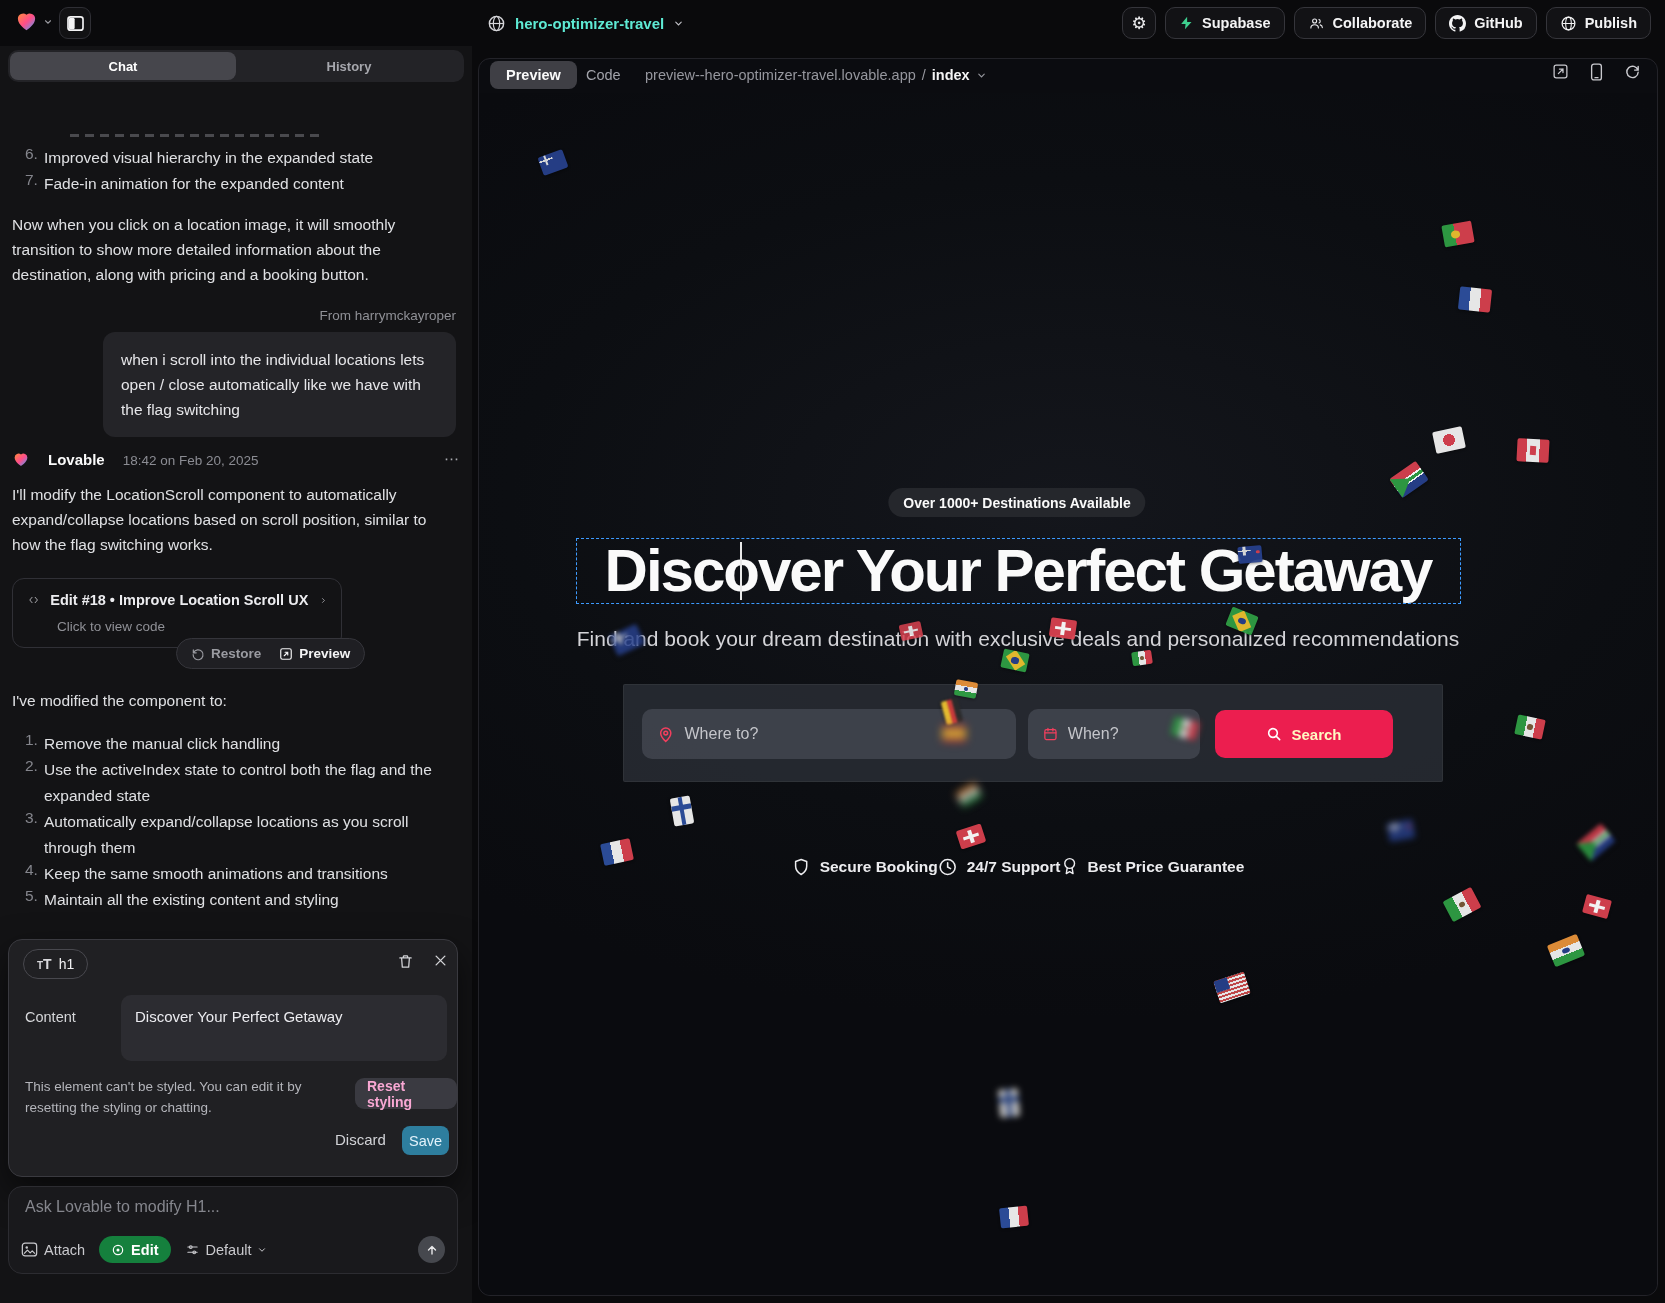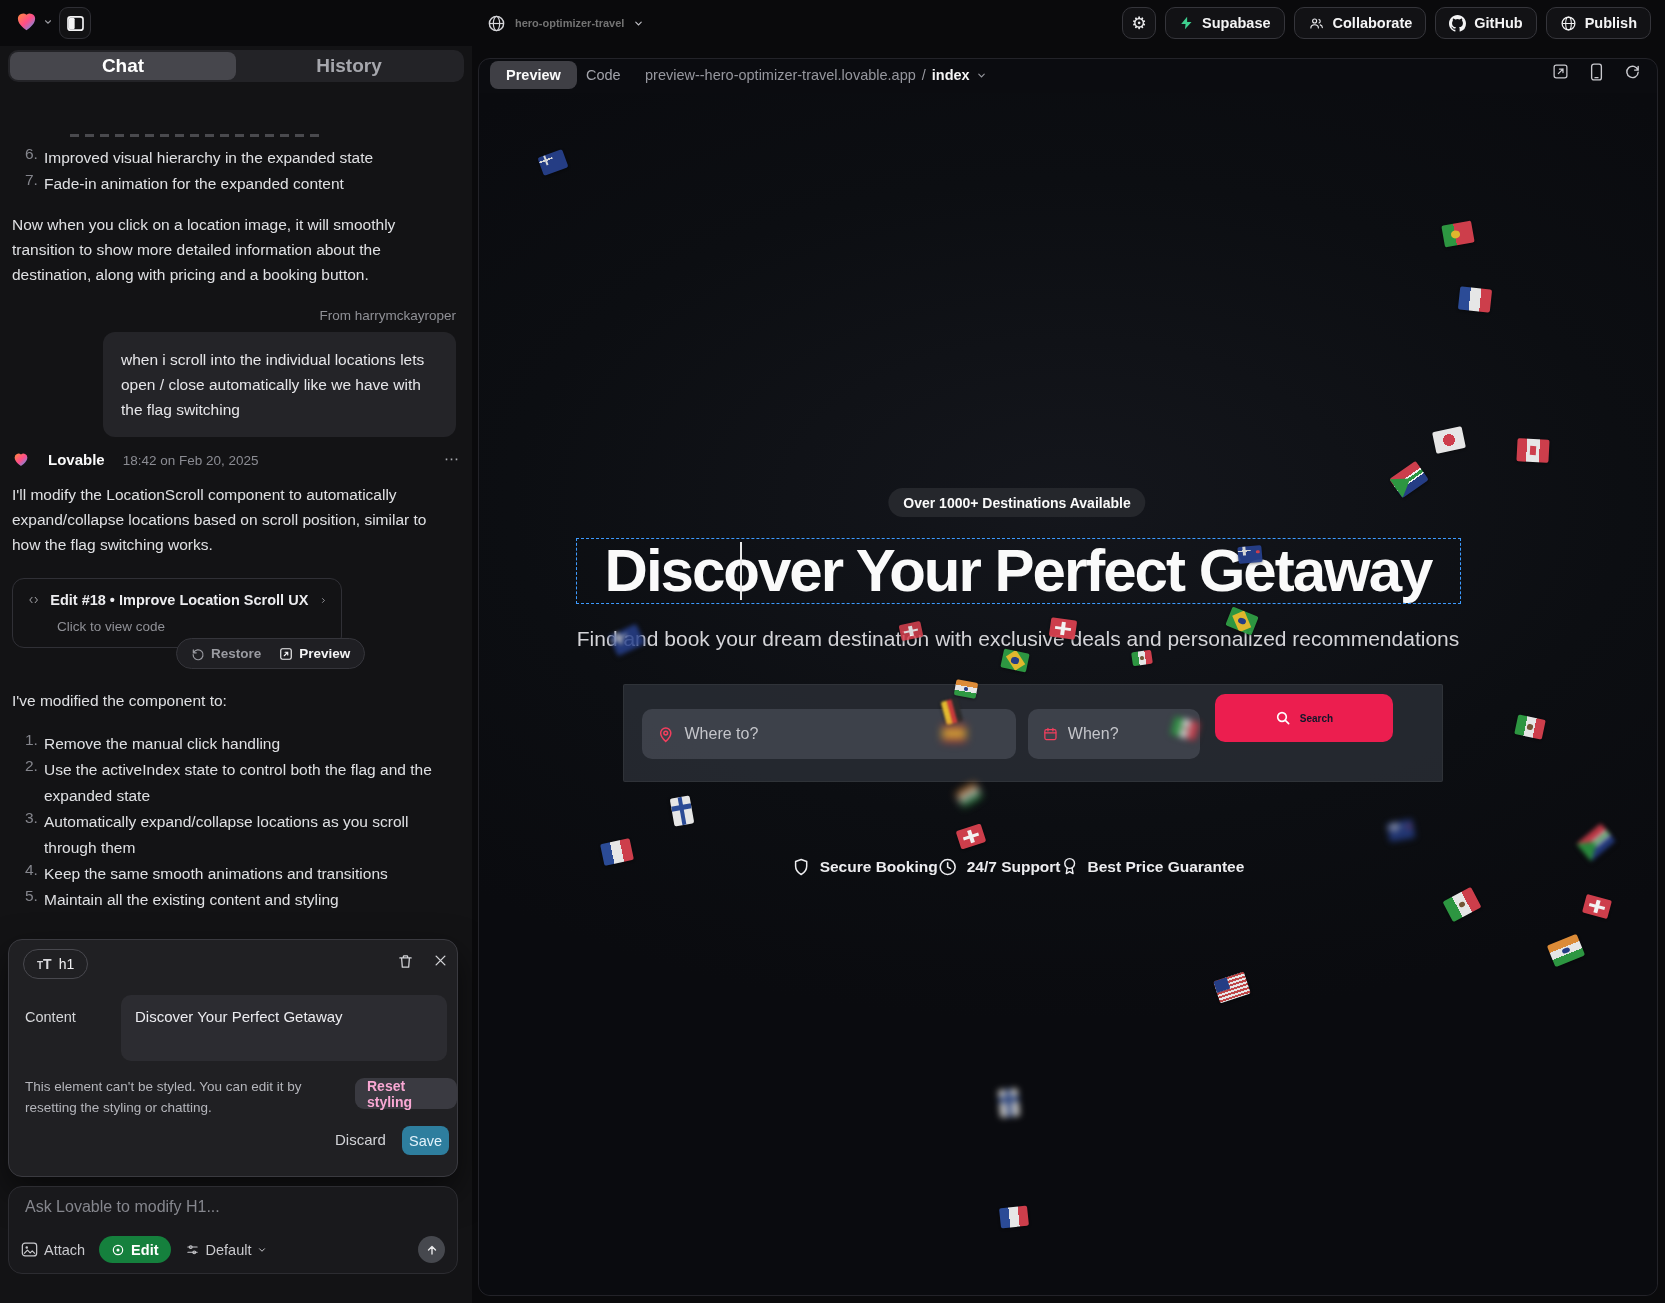--- a/index.html
+++ b/index.html
@@ -5,30 +5,30 @@
   *{margin:0;padding:0;box-sizing:border-box}
   html,body{width:1665px;height:1303px;overflow:hidden}
   body{background:#0a0a0c;font-family:"Liberation Sans",sans-serif;color:#e4e4e7;position:relative}
   svg{display:block}
 
   
   .topbar{position:absolute;left:0;top:0;right:0;height:46px;background:#0a0a0c}
   .logo-wrap{position:absolute;left:14px;top:10px;display:flex;align-items:center;gap:4px}
   .toggle-btn{position:absolute;left:59px;top:7px;width:32px;height:32px;border:1px solid #2f2f35;border-radius:9px;display:flex;align-items:center;justify-content:center;background:#121214}
   .project{position:absolute;left:487px;top:9px;display:flex;align-items:center;gap:9px;height:28px}
-  .project .pname{font-size:11px;font-weight:700;color:#737373}
+  .project .pname{font-size:15px;font-weight:700;color:#5eead4}
   .topbar-right{position:absolute;right:14px;top:7px;display:flex;gap:9px;align-items:center}
   .tb-btn{height:32px;border:1px solid #35353b;background:#121215;border-radius:10px;display:flex;align-items:center;gap:8px;padding:0 13px;font-size:14.5px;font-weight:700;color:#f4f4f5}
   .tb-btn.icon-only{width:34px;padding:0;justify-content:center}
   .gear{font-family:"DejaVu Sans",sans-serif;font-size:17px;color:#ededef;line-height:1}
 
   
   .sidebar{position:absolute;left:0;top:46px;width:472px;bottom:0;background:#131315}
   .tabs{position:absolute;left:8px;right:8px;top:4px;height:32px;background:#232327;border-radius:10px;display:flex;padding:2px}
-  .tab{flex:1;display:flex;align-items:center;justify-content:center;font-size:19px;font-weight:600;color:#a6a7ad;border-radius:8px}
+  .tab{flex:1;display:flex;align-items:center;justify-content:center;font-size:13px;font-weight:600;color:#a6a7ad;border-radius:8px}
   .tab.active{background:#46464c;color:#ffffff}
   .chat{position:absolute;left:0;right:0;top:84px;bottom:0;font-size:15.5px;color:#dfe0e3}
   .sliver{position:absolute;left:70px;top:4px;width:250px;height:3px;opacity:.55;background:repeating-linear-gradient(90deg,#76767c 0 9px,transparent 9px 15px)}
   .numli{position:absolute;left:0;width:455px}
   .numli .n{position:absolute;left:25px;color:#85868d}
   .numli .t{position:absolute;left:44px;width:400px;line-height:26px}
   .para{position:absolute;left:12px;width:444px;line-height:25px}
   .from{position:absolute;right:16px;font-size:13.5px;color:#8f9096}
   .bubble{position:absolute;left:103px;width:353px;background:#242428;border-radius:12px;padding:15px 18px;line-height:25px;color:#e6e6e9}
   .lov-row{position:absolute;left:12px;right:12px;display:flex;align-items:flex-end;gap:18px}
@@ -85,21 +85,21 @@
   .selection{position:absolute;left:97px;top:445px;width:885px;height:66px;border:1px dashed #3d9bff}
   .hero-title{position:absolute;left:539px;top:445px;transform:translateX(-50%);font-size:60px;line-height:66px;font-weight:800;letter-spacing:-2px;color:#fafafa;white-space:nowrap}
   .caret{position:absolute;left:261px;top:449px;width:2px;height:58px;background:#e8e8e8}
   .hero-sub{position:absolute;left:539px;top:534px;transform:translateX(-50%);font-size:21px;color:#d4d4d8;white-space:nowrap}
   .search-card{position:absolute;left:144px;top:591px;width:820px;height:98px;background:rgba(43,47,55,.78);border:1px solid rgba(255,255,255,.05);border-radius:2px}
   .field{position:absolute;top:24px;height:50px;background:rgba(70,75,84,.72);border-radius:10px;display:flex;align-items:center;gap:10px;padding:0 15px}
   .field input{background:transparent;border:none;outline:none;font-size:16px;color:#e6e6e9;font-family:"Liberation Sans",sans-serif;width:100%}
   .field input::placeholder{color:#c4c5ca}
   .f-where{left:18px;width:374px}
   .f-when{left:404px;width:172px}
-  .search-btn{position:absolute;left:591px;top:9px;width:178px;height:48px;background:#ec1e4f;border-radius:10px;display:flex;align-items:center;justify-content:center;gap:9px;color:#0f172a;font-size:10px;font-weight:700}
+  .search-btn{position:absolute;left:591px;top:25px;width:178px;height:48px;background:#ec1e4f;border-radius:10px;display:flex;align-items:center;justify-content:center;gap:9px;color:#fef9c3;font-size:15px;font-weight:700}
   .features{position:absolute;left:539px;top:763px;transform:translateX(-50%);display:flex;align-items:center}
   .feat{display:flex;align-items:center;gap:9px;font-size:15.5px;font-weight:600;color:#ececef;white-space:nowrap}
 
   
   #flags{position:absolute;inset:0;pointer-events:none}
   .flag{position:absolute;border-radius:2px;overflow:hidden;box-shadow:0 1px 3px rgba(0,0,0,.45)}
   .flag::before,.flag::after{content:"";position:absolute}
   .f-fr2{background:linear-gradient(90deg,#2d4f9e 33.4%,#f2f2f2 33.4% 66.6%,#d8414f 66.6%)}
   .f-de2{background:linear-gradient(#2b2b2b 33.4%,#cf3a3a 33.4% 66.6%,#ecc12f 66.6%)}
   .f-jp2{background:radial-gradient(circle at 50% 50%,#d8414f 0 31%,#f2f2f2 32%)}

